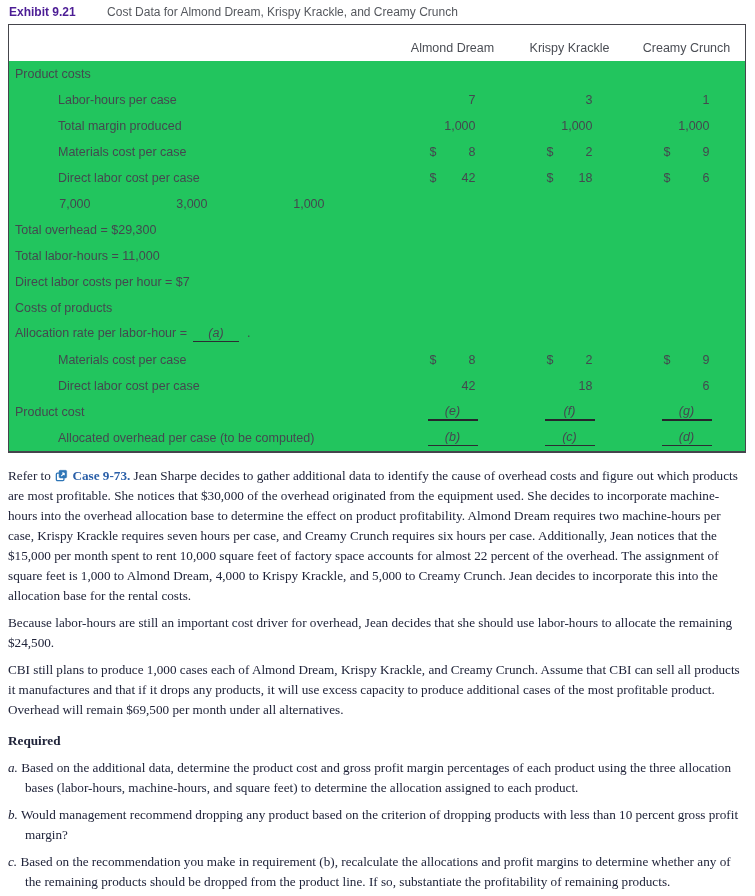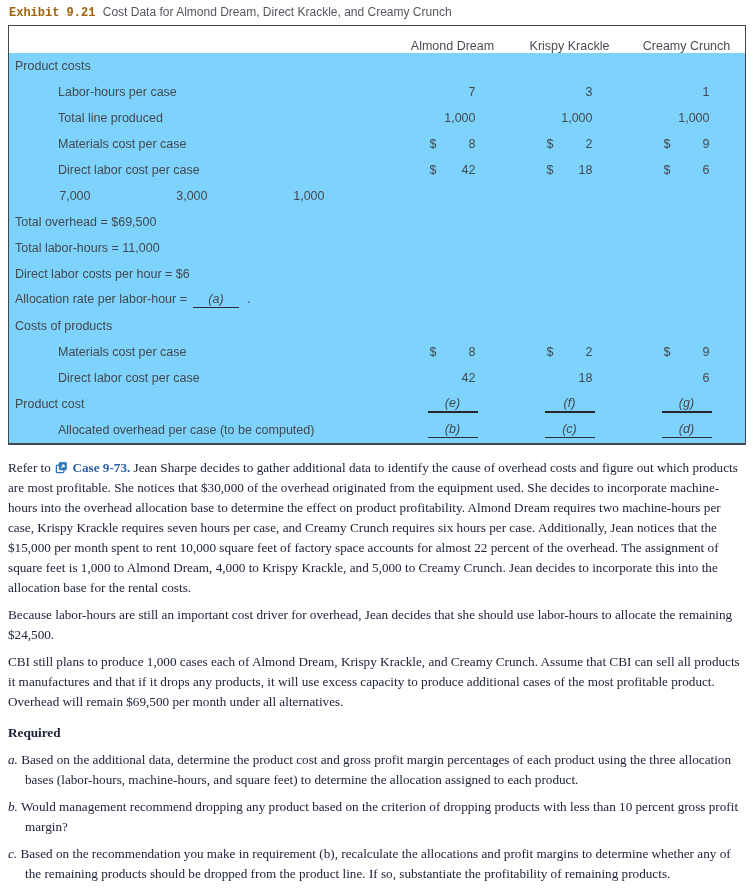--- a/index.html
+++ b/index.html
@@ -1,32 +1,32 @@
 <!DOCTYPE html>
 <html><head>
 <meta charset="utf-8">
 <style>
   html,body { margin:0; padding:0; background:#ffffff; }
   body { width:755px; font-family:"Liberation Sans", sans-serif; }
   .page { width:755px; box-sizing:border-box; padding:0 8px; }
 
   
   .exhibit-header { padding:5px 0 5px 1px; font-size:12px; line-height:14px; }
-  .exhibit-num { color:#a16207; font-weight:bold; margin-right:4px;font-family:Liberation Mono, monospace; }
+  .exhibit-num { color:#4c1d95; font-weight:bold; margin-right:28px; }
   .exhibit-title { color:#55585e; }
 
   
   .cost-table {
     width:738px; box-sizing:border-box;
     border:1px solid #45454c; border-bottom-width:2px;
     font-size:12.5px; color:#44484f;
   }
-  .thead { display:flex; background:#ffffff; height:27px; align-items:flex-end; }
+  .thead { display:flex; background:#ffffff; height:27px; align-items:center;margin-top:9px; }
   .thead .tcol { justify-content:center; color:#4b4e55; }
-  .tbody { background:#7dd3fc; }
+  .tbody { background:#22c55e; }
   .trow { display:flex; height:26px; align-items:center; }
   .tlabel { flex:1; padding-left:6px; white-space:nowrap; }
   .tlabel.indent { padding-left:29px;margin-left:20px; }
   .tcol { width:117px; display:flex; justify-content:center; }
   .cellbox { width:46px; display:flex; align-items:baseline; }
   .cellbox .cur { flex:0 0 auto; }
   .cellbox .val { flex:1 1 auto; text-align:right; }
   .cellbox.u-single, .cellbox.u-total { width:50px; padding-bottom:1px; }
   .cellbox.u-single { border-bottom:1.5px solid #2c2c33; }
   .cellbox.u-total  { border-bottom:2.5px solid #26262c; }
@@ -50,21 +50,21 @@
   .req-item { margin:6px 0 0 0; padding-left:17px; text-indent:-17px; }
   .req-letter { font-style:italic; }
 </style>
 </head>
 <body>
 
 <div class="page">
 
   <div class="exhibit-header">
     <span class="exhibit-num">Exhibit 9.21</span>
-    <span class="exhibit-title">Cost Data for Almond Dream, Direct Krackle, and Creamy Crunch</span>
+    <span class="exhibit-title">Cost Data for Almond Dream, Krispy Krackle, and Creamy Crunch</span>
   </div>
 
   <div class="cost-table">
     <div class="thead">
       <div class="tlabel"></div>
       <div class="tcol">Almond Dream</div>
       <div class="tcol">Krispy Krackle</div>
       <div class="tcol">Creamy Crunch</div>
     </div>
     <div class="tbody">
@@ -83,21 +83,21 @@
               <span class="val">3</span>
             </div>
           </div>
           <div class="tcol">
             <div class="cellbox">
               <span class="val">1</span>
             </div>
           </div>
         </div>
         <div class="trow">
-          <div class="tlabel indent">Total line produced</div>
+          <div class="tlabel indent">Total margin produced</div>
           <div class="tcol">
             <div class="cellbox">
               <span class="val">1,000</span>
             </div>
           </div>
           <div class="tcol">
             <div class="cellbox">
               <span class="val">1,000</span>
             </div>
           </div>
@@ -160,33 +160,33 @@
               <span class="val">3,000</span>
             </div>
           </div>
           <div class="tcol">
             <div class="cellbox">
               <span class="val">1,000</span>
             </div>
           </div>
         </div>
         <div class="trow">
-          <div class="tlabel">Total overhead = $69,500</div>
+          <div class="tlabel">Total overhead = $29,300</div>
         </div>
         <div class="trow">
           <div class="tlabel">Total labor-hours = 11,000</div>
         </div>
         <div class="trow">
-          <div class="tlabel">Direct labor costs per hour = $6</div>
+          <div class="tlabel">Direct labor costs per hour = $7</div>
+        </div>
+        <div class="trow">
+          <div class="tlabel">Costs of products</div>
         </div>
         <div class="trow">
           <div class="tlabel">Allocation rate per labor-hour =<span class="blank">(a)</span><span class="suffix">.</span></div>
-        </div>
-        <div class="trow">
-          <div class="tlabel">Costs of products</div>
         </div>
         <div class="trow">
           <div class="tlabel indent">Materials cost per case</div>
           <div class="tcol">
             <div class="cellbox">
               <span class="cur">$</span>
               <span class="val">8</span>
             </div>
           </div>
           <div class="tcol">

